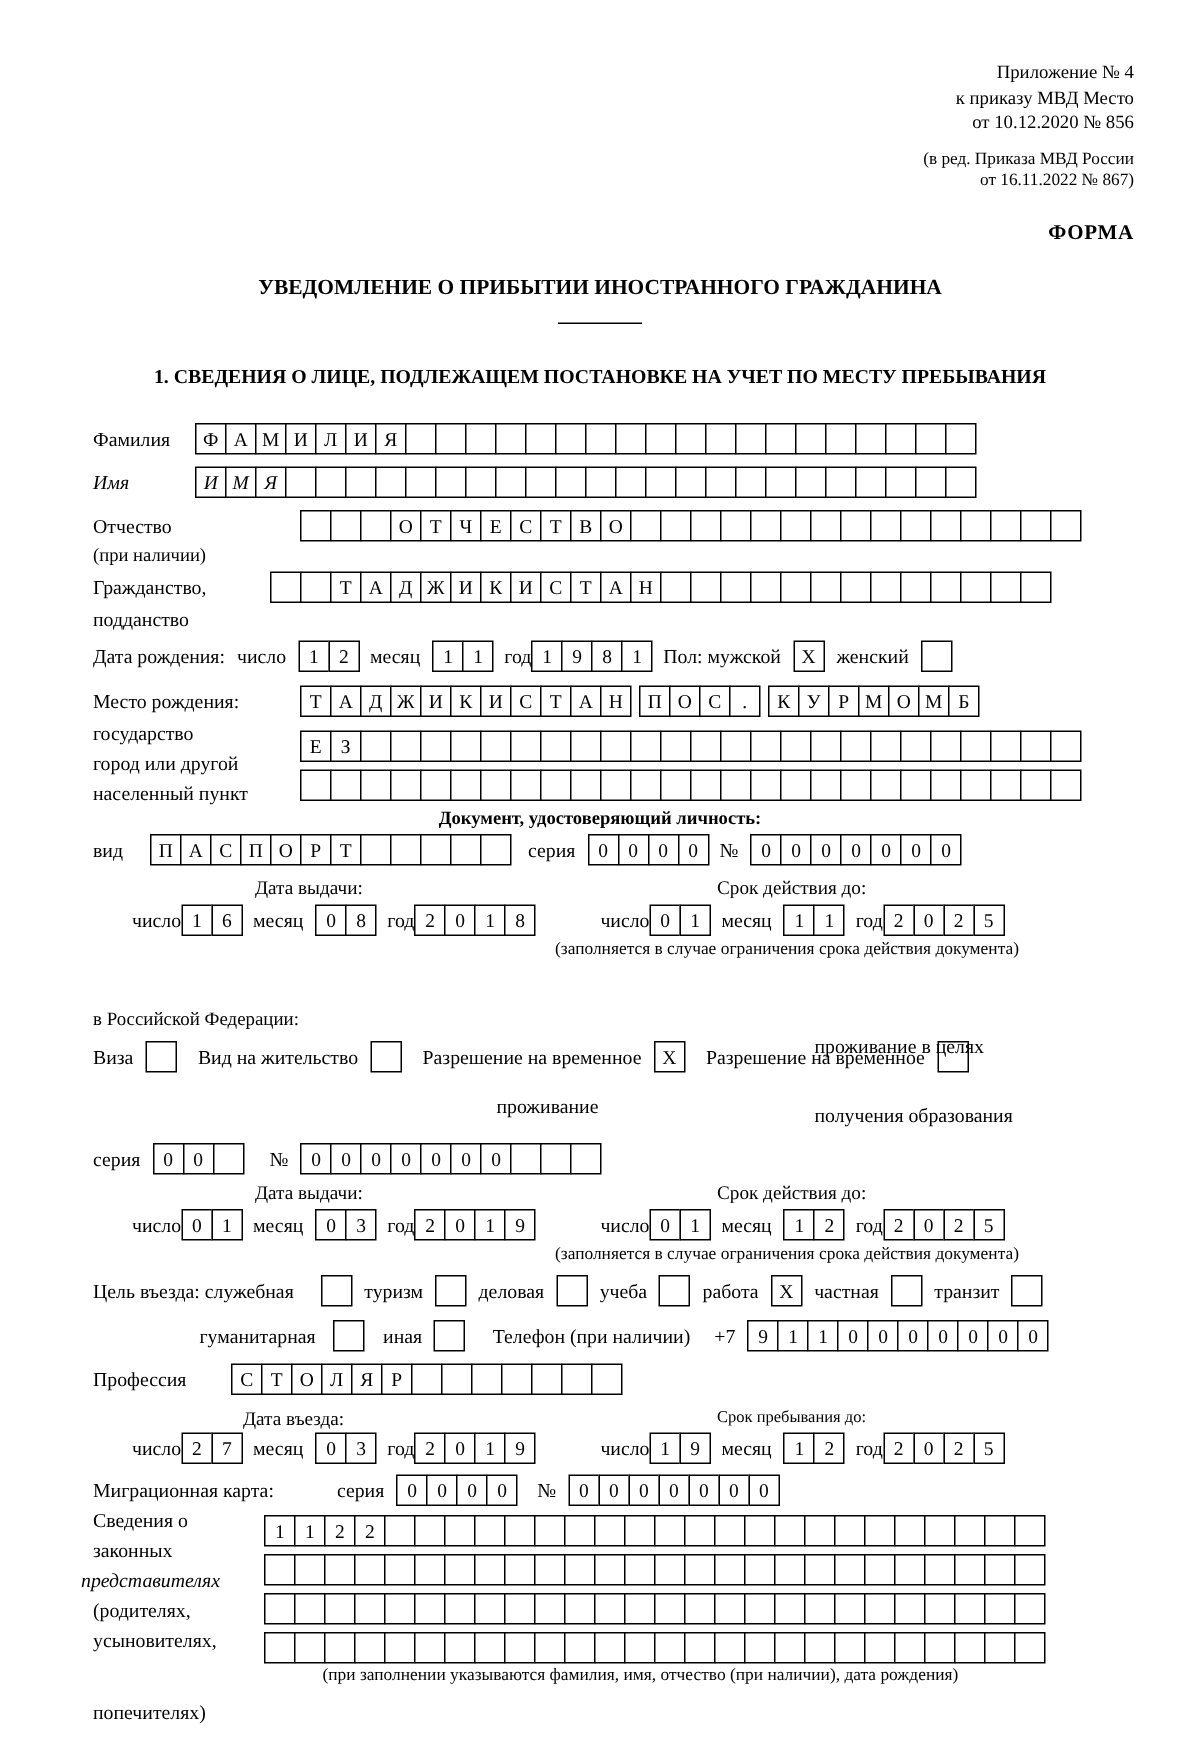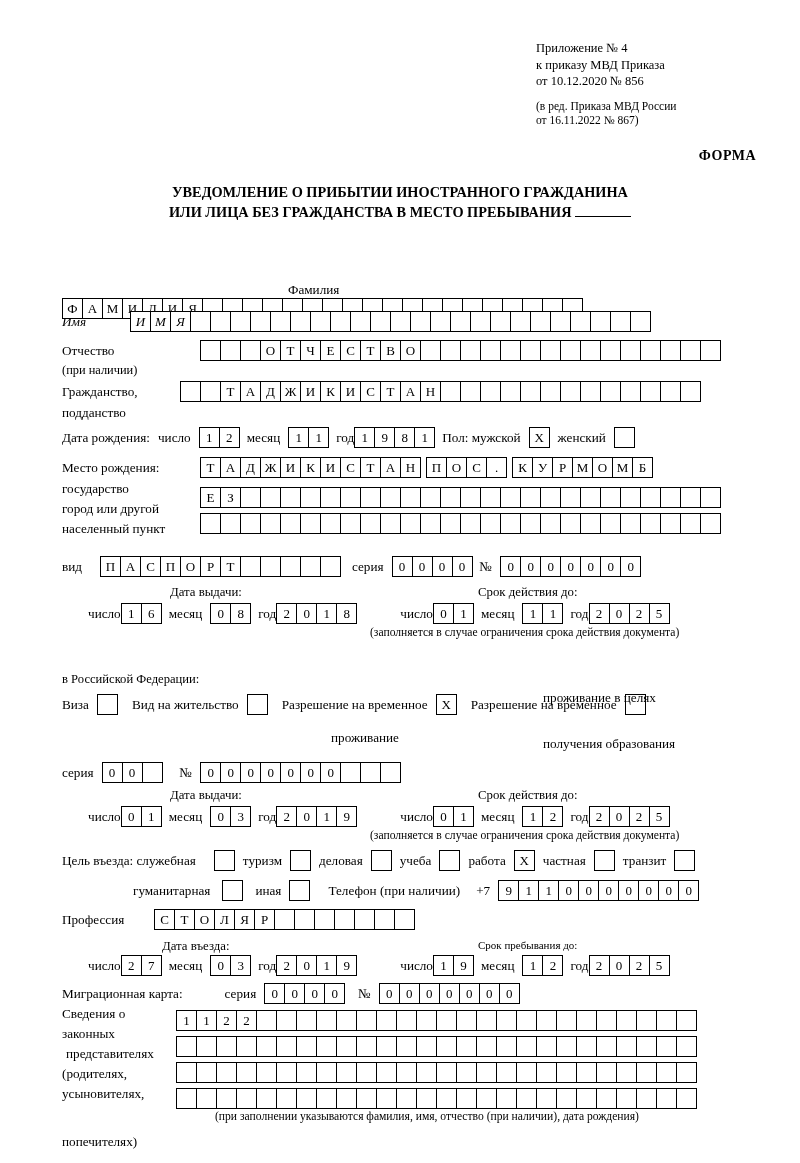--- a/index.html
+++ b/index.html
@@ -9,21 +9,21 @@
     font-family:"Liberation Serif", serif;
     color:#000;
     position:relative;
     overflow:hidden;
   }
   .page{position:relative;width:800px;height:1163px;padding:0;box-sizing:border-box;}
 
   
   .hdr{
     position:absolute;top:40px;right:44px;width:220px;
-    font-size:12.5px;line-height:1.32;text-align:left;margin-left:10px;
+    font-size:12.5px;line-height:1.32;text-align:right;margin-left:10px;
   }
   .hdr .sub{margin-top:9px;font-size:11.5px;line-height:1.3;}
   .forma{
     position:absolute;top:148px;right:44px;
     font-weight:bold;font-size:14px;letter-spacing:.5px;
   }
 
   .title{
     position:absolute;top:182px;left:0;width:800px;
     text-align:center;font-weight:bold;font-size:14.3px;line-height:1.42;
@@ -61,37 +61,37 @@
   
   .footnote{position:absolute;font-size:11.6px;}
 </style>
 </head>
 <body>
 
 <div class="page">
 
   <div class="hdr">
     <div>Приложение № 4</div>
-    <div>к приказу МВД Приказа</div>
+    <div>к приказу МВД Место</div>
     <div>от 10.12.2020 № 856</div>
     <div class="sub">(в ред. Приказа МВД России</div>
     <div class="sub" style="margin-top:0">от 16.11.2022 № 867)</div>
   </div>
   <div class="forma">ФОРМА</div>
 
   <div class="title">
     <div>УВЕДОМЛЕНИЕ О ПРИБЫТИИ ИНОСТРАННОГО ГРАЖДАНИНА</div>
     <div class="l2">
-      <span>ИЛИ ЛИЦА БЕЗ ГРАЖДАНСТВА В МЕСТО ПРЕБЫВАНИЯ</span>
       <span class="ul"></span>
     </div>
   </div>
 
-
-  <div class="row" style="top:282px;left:62px;flex-direction:column;">
+  <div class="section1">1. СВЕДЕНИЯ О ЛИЦЕ, ПОДЛЕЖАЩЕМ ПОСТАНОВКЕ НА УЧЕТ ПО МЕСТУ ПРЕБЫВАНИЯ</div>
+
+  <div class="row" style="top:282px;left:62px;">
     <span class="lbl" style="width:68px">Фамилия</span>
     <span class="cells">
         <span class="cell">Ф</span>
         <span class="cell">А</span>
         <span class="cell">М</span>
         <span class="cell">И</span>
         <span class="cell">Л</span>
         <span class="cell">И</span>
         <span class="cell">Я</span>
         <span class="cell"></span>
@@ -338,20 +338,21 @@
         <span class="cell"></span>
         <span class="cell"></span>
         <span class="cell"></span>
         <span class="cell"></span>
         <span class="cell"></span>
         <span class="cell"></span>
       </span>
   </div>
   <div class="lbl" style="position:absolute;top:521px;left:62px;">населенный пункт</div>
 
+  <div style="position:absolute;top:538px;left:0;width:800px;text-align:center;font-weight:bold;font-size:12.4px;">Документ, удостоверяющий личность:</div>
 
   <div class="row" style="top:556px;left:62px;">
     <span class="lbl" style="width:38px">вид</span>
     <span class="cells">
         <span class="cell">П</span>
         <span class="cell">А</span>
         <span class="cell">С</span>
         <span class="cell">П</span>
         <span class="cell">О</span>
         <span class="cell">Р</span>
@@ -674,21 +675,21 @@
         <span class="cell">0</span>
         <span class="cell">0</span>
         <span class="cell">0</span>
         <span class="cell">0</span>
         <span class="cell">0</span>
       </span>
   </div>
 
   <div class="lbl" style="position:absolute;top:1006px;left:62px;">Сведения о</div>
   <div class="lbl" style="position:absolute;top:1026px;left:62px;">законных</div>
-  <div class="lbl" style="position:absolute;top:1046px;left:66px;">представителях</div>
+  <div class="lbl" style="position:absolute;top:1046px;left:54px;font-style:italic;">представителях</div>
   <div class="lbl" style="position:absolute;top:1066px;left:62px;">(родителях,</div>
   <div class="lbl" style="position:absolute;top:1086px;left:62px;">усыновителях,</div>
   <div class="lbl" style="position:absolute;top:1106px;left:62px;margin-top:28px;">попечителях)</div>
 
   <div class="row" style="top:1010px;left:176px;">
     <span class="cells">
         <span class="cell">1</span>
         <span class="cell">1</span>
         <span class="cell">2</span>
         <span class="cell">2</span>

